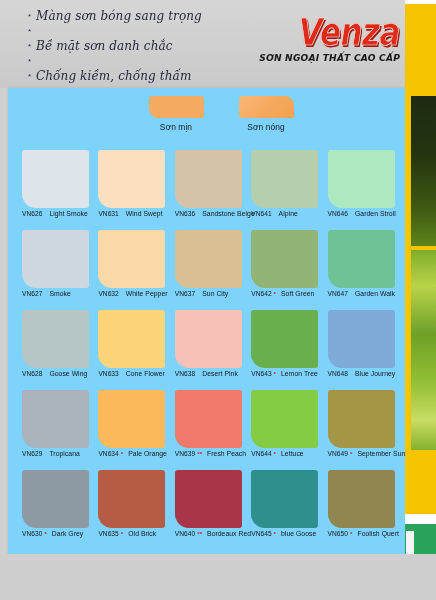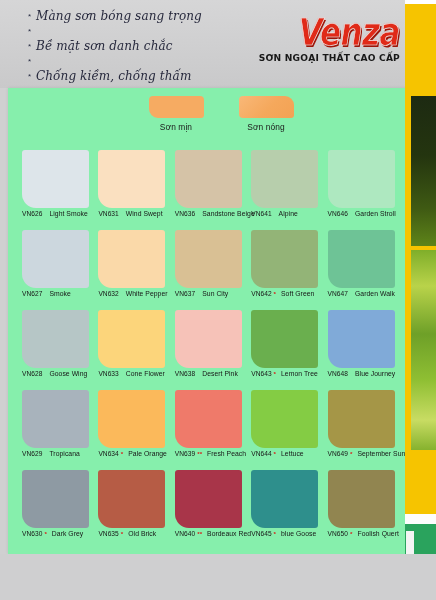--- a/index.html
+++ b/index.html
@@ -86,20 +86,21 @@
     margin-bottom: 7px;
   }
   #logo-tagline {
     font-family: "DejaVu Sans", sans-serif;
     font-weight: bold;
     font-size: 9.1px;
     line-height: 11px;
     color: #181818;
     letter-spacing: 0.2px;
     white-space: nowrap;
+    font-style: italic;
   }
 
   
   #edge-strip {
     position: absolute;
     right: 0;
     top: 0;
     width: 31px;
     height: 600px;
     overflow: hidden;
@@ -123,21 +124,21 @@
   #edge-green-bot  { top: 524px; height: 76px; background: #2aa35d; }
   #edge-white-strip{ top: 531px; left: 1px; width: 8px; height: 26px; background: #f4f4f4; }
 
   
   #card {
     position: absolute;
     left: 8px;
     top: 88px;
     width: 402px;
     height: 466px;
-    background: #86efac;
+    background: #7dd3fc;
     box-shadow: 0 0 3px rgba(0,0,0,0.10);
   }
 
   
   #samples {
     position: absolute;
     left: 0;
     top: 8px;
     width: 402px;
     height: 50px;

